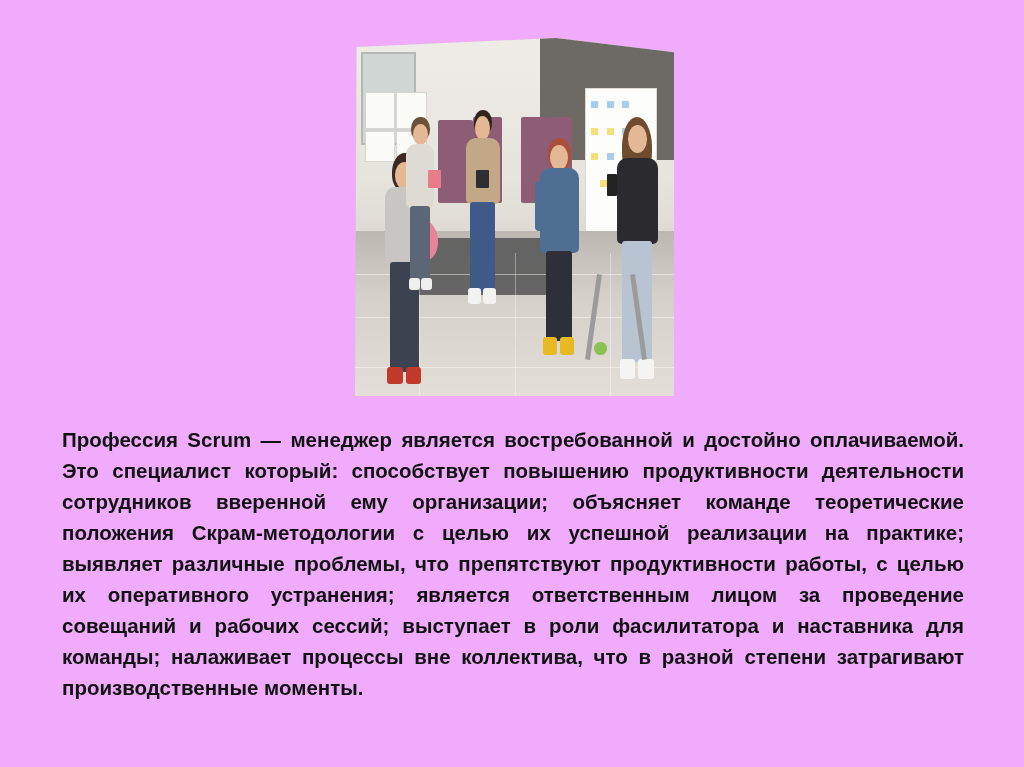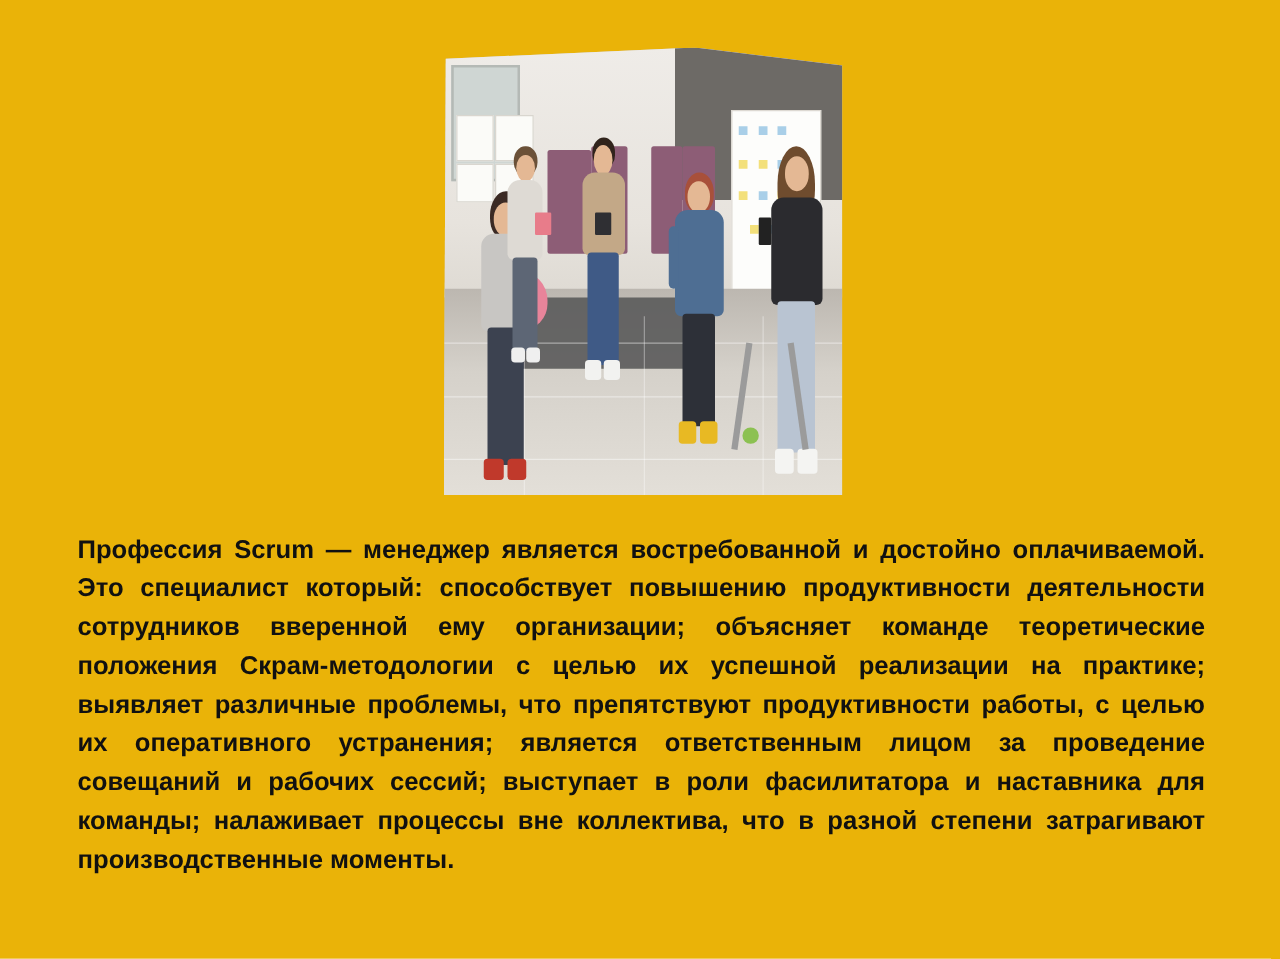--- a/index.html
+++ b/index.html
@@ -10,21 +10,21 @@
     width: 1024px;
     height: 767px;
     background: #ffffff;
     font-family: "Liberation Sans", sans-serif;
     overflow: hidden;
   }
   .slide {
     position: relative;
     width: 1024px;
     height: 767px;
-    background: #eab308;
+    background: #f0abfc;
     box-sizing: border-box;
   }
 
   
   .photo-wrap {
     position: absolute;
     left: 355px;
     top: 38px;
     width: 319px;
     height: 358px;

